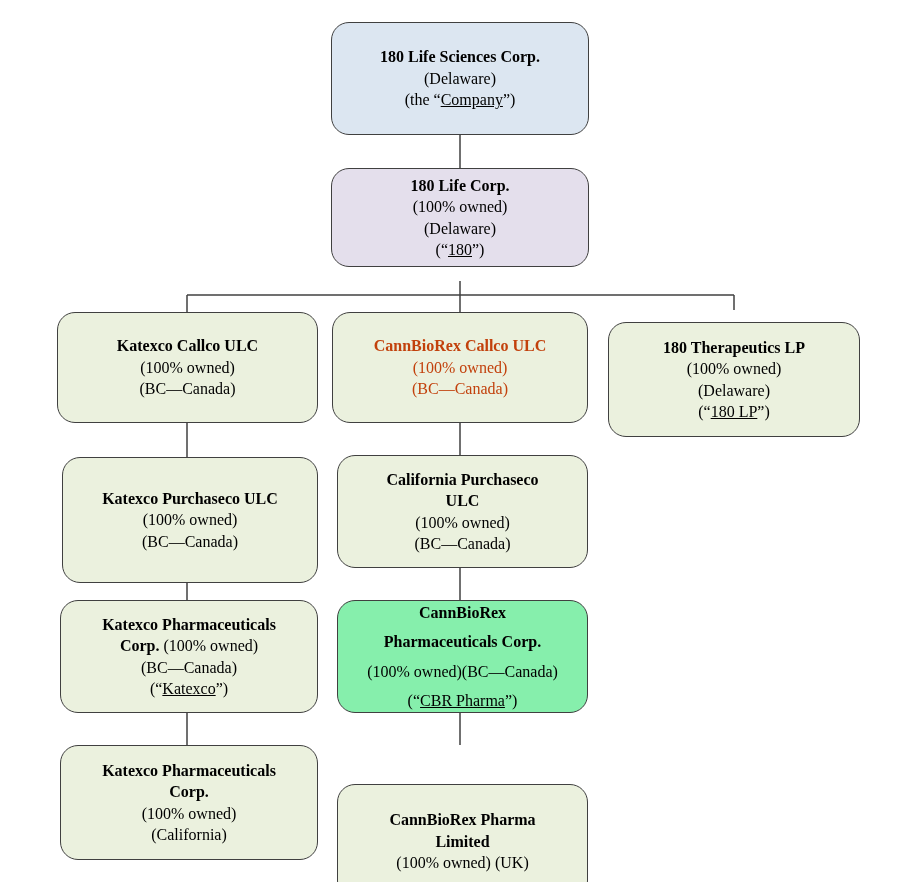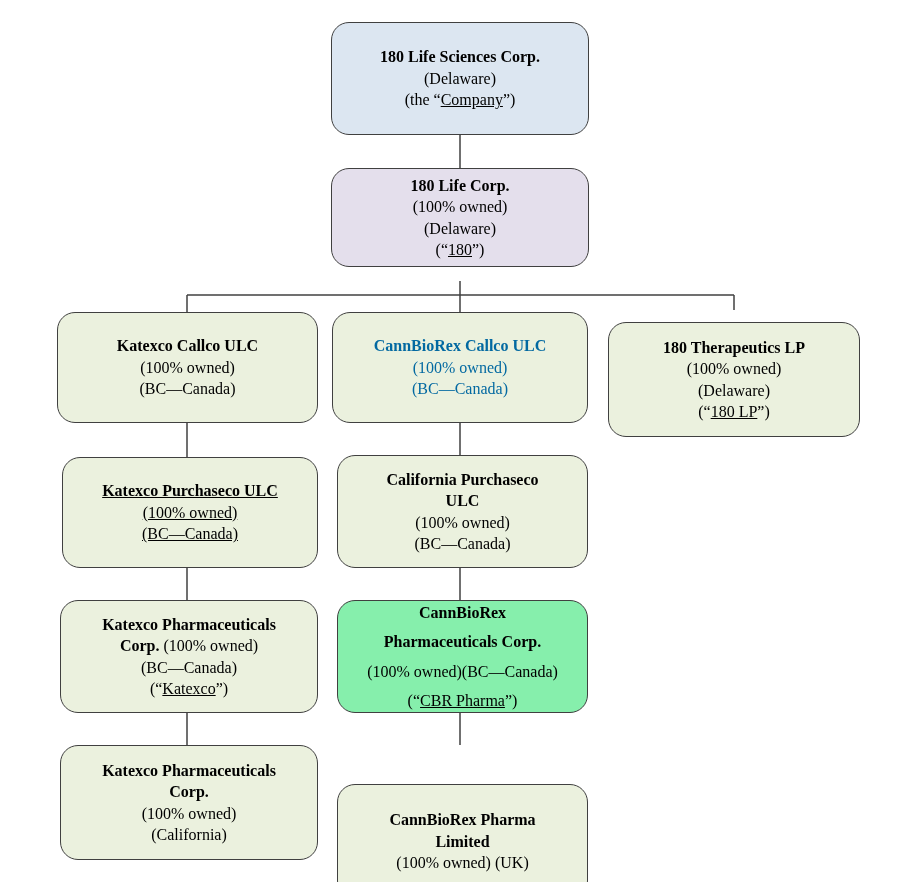--- a/index.html
+++ b/index.html
@@ -67,32 +67,32 @@
       <div class="tline"><span class="b">180 Life Corp.</span></div>
       <div class="tline"><span>(100% owned)</span></div>
       <div class="tline"><span>(Delaware)</span></div>
       <div class="tline"><span>(“</span><span class="u">180</span><span>”)</span></div>
     </div>
     <div class="node" style="left: 57px; top: 312px; width: 261px; height: 111px; background: rgb(235, 241, 222); border-color: rgb(64, 64, 64); color: rgb(0, 0, 0);">
       <div class="tline"><span class="b">Katexco Callco ULC</span></div>
       <div class="tline"><span>(100% owned)</span></div>
       <div class="tline"><span>(BC—Canada)</span></div>
     </div>
-    <div class="node" style="left: 332px; top: 312px; width: 256px; height: 111px; background: rgb(235, 241, 222); border-color: rgb(64, 64, 64); color: #0369a1;">
+    <div class="node" style="left: 332px; top: 312px; width: 256px; height: 111px; background: rgb(235, 241, 222); border-color: rgb(64, 64, 64); color: #c2410c;">
       <div class="tline"><span class="b">CannBioRex Callco ULC</span></div>
       <div class="tline"><span>(100% owned)</span></div>
       <div class="tline"><span>(BC—Canada)</span></div>
     </div>
     <div class="node" style="left: 608px; top: 310px; width: 252px; height: 115px; background: rgb(235, 241, 222); border-color: rgb(64, 64, 64); color: rgb(0, 0, 0); margin-top: 12px;">
       <div class="tline"><span class="b">180 Therapeutics LP</span></div>
       <div class="tline"><span>(100% owned)</span></div>
       <div class="tline"><span>(Delaware)</span></div>
       <div class="tline"><span>(“</span><span class="u">180 LP</span><span>”)</span></div>
     </div>
-    <div class="node" style="left: 62px; top: 457px; width: 256px; height: 111px; background: rgb(235, 241, 222); border-color: rgb(64, 64, 64); color: rgb(0, 0, 0); text-decoration: underline;">
+    <div class="node" style="left: 62px; top: 457px; width: 256px; height: 126px; background: rgb(235, 241, 222); border-color: rgb(64, 64, 64); color: rgb(0, 0, 0);">
       <div class="tline"><span class="b">Katexco Purchaseco ULC</span></div>
       <div class="tline"><span>(100% owned)</span></div>
       <div class="tline"><span>(BC—Canada)</span></div>
     </div>
     <div class="node" style="left: 337px; top: 455px; width: 251px; height: 113px; background: rgb(235, 241, 222); border-color: rgb(64, 64, 64); color: rgb(0, 0, 0);">
       <div class="tline"><span class="b">California Purchaseco</span></div>
       <div class="tline"><span class="b">ULC</span></div>
       <div class="tline"><span>(100% owned)</span></div>
       <div class="tline"><span>(BC—Canada)</span></div>
     </div>

